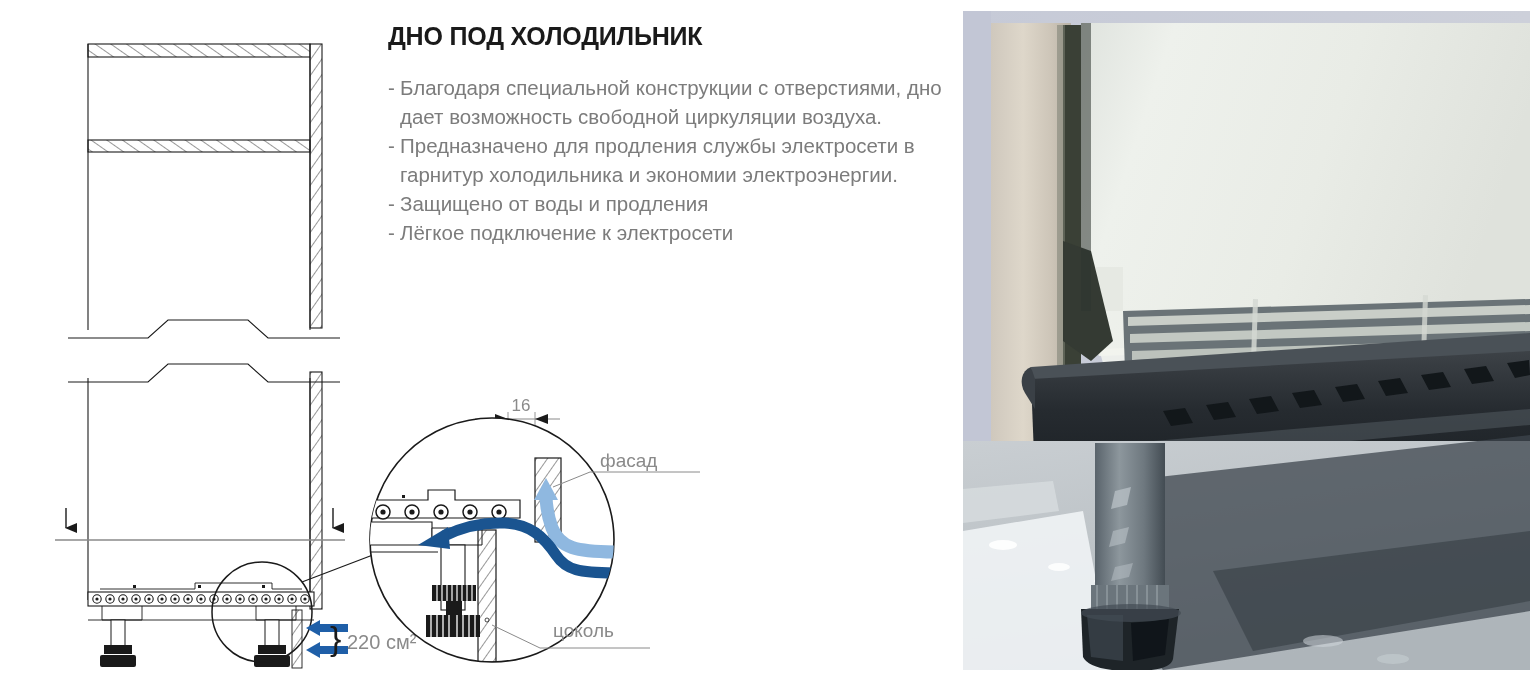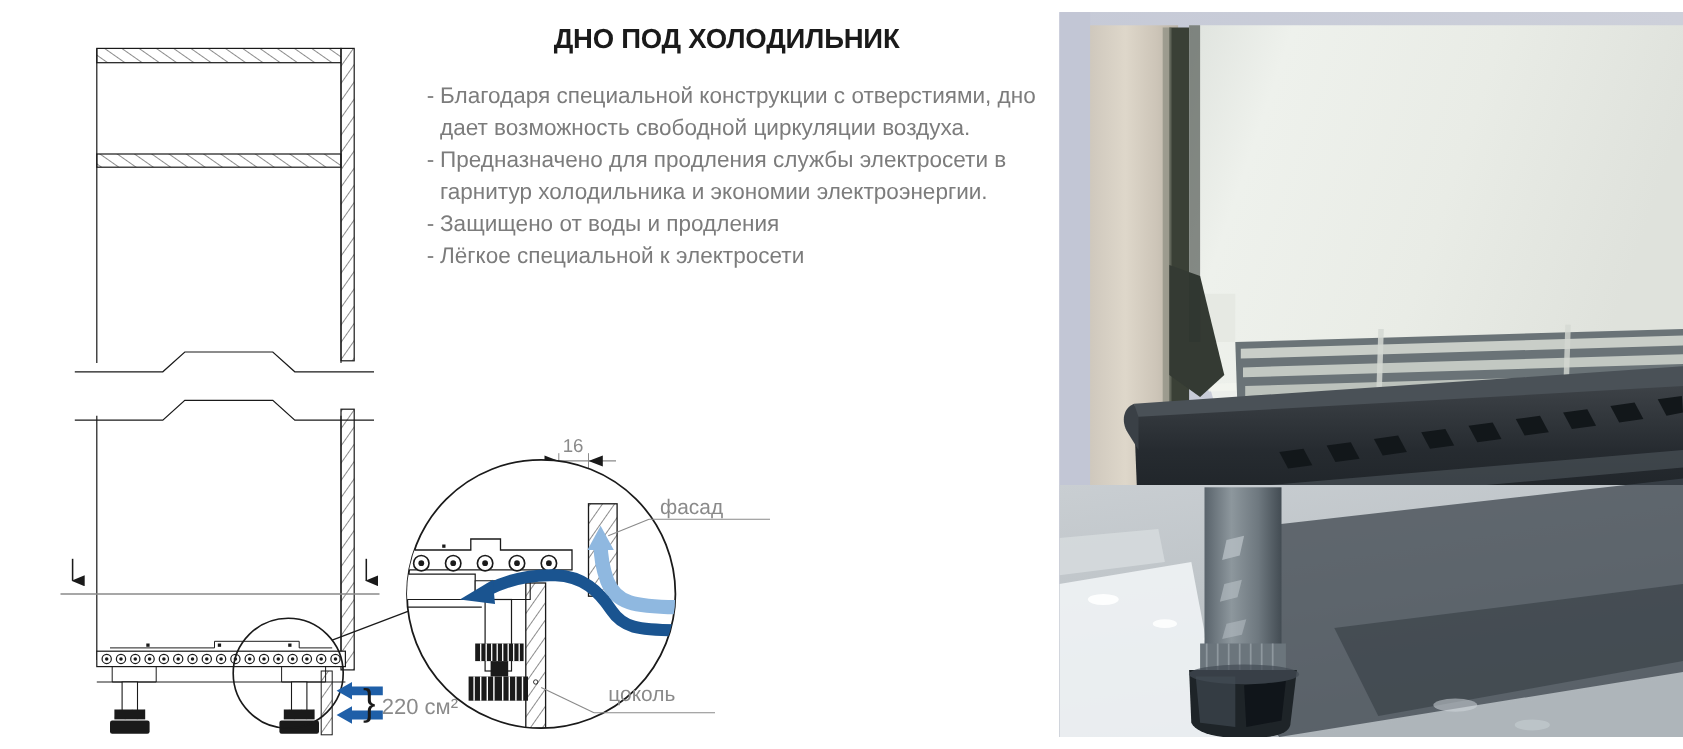--- a/index.html
+++ b/index.html
@@ -28,21 +28,20 @@
   #text-block {
     position: absolute;
     left: 388px; top: 22px;
     width: 580px;
   }
   #page-title {
     font-size: 25px;
     font-weight: bold;
     color: #1a1a1a;
     letter-spacing: -0.2px;
-    text-align: center;
     margin: 0 0 22px 0;
     width: 545px;
     white-space: nowrap;
   }
   .bullet-list { margin: 0; padding: 0; list-style: none; }
   .bullet-item {
     display: flex;
     align-items: flex-start;
     font-size: 20.5px;
     line-height: 29px;
@@ -300,21 +299,21 @@
     <li class="bullet-item">
       <span class="bullet-dash">-</span>
       <span class="bullet-text">Предназначено для продления службы электросети в гарнитур холодильника и экономии электроэнергии.</span>
     </li>
     <li class="bullet-item">
       <span class="bullet-dash">-</span>
       <span class="bullet-text">Защищено от воды и продления</span>
     </li>
     <li class="bullet-item">
       <span class="bullet-dash">-</span>
-      <span class="bullet-text">Лёгкое специальной к электросети</span>
+      <span class="bullet-text">Лёгкое подключение к электросети</span>
     </li>
   </ul>
 </div>
 
 <div id="photo-pane">
   <svg id="photo-svg" viewBox="0 0 567 659" xmlns="http://www.w3.org/2000/svg">
     <defs>
       <linearGradient id="wallGrad" x1="0" y1="0" x2="1" y2="0">
         <stop offset="0%" stop-color="#c6cad7"></stop>
         <stop offset="100%" stop-color="#cdd0da"></stop>

